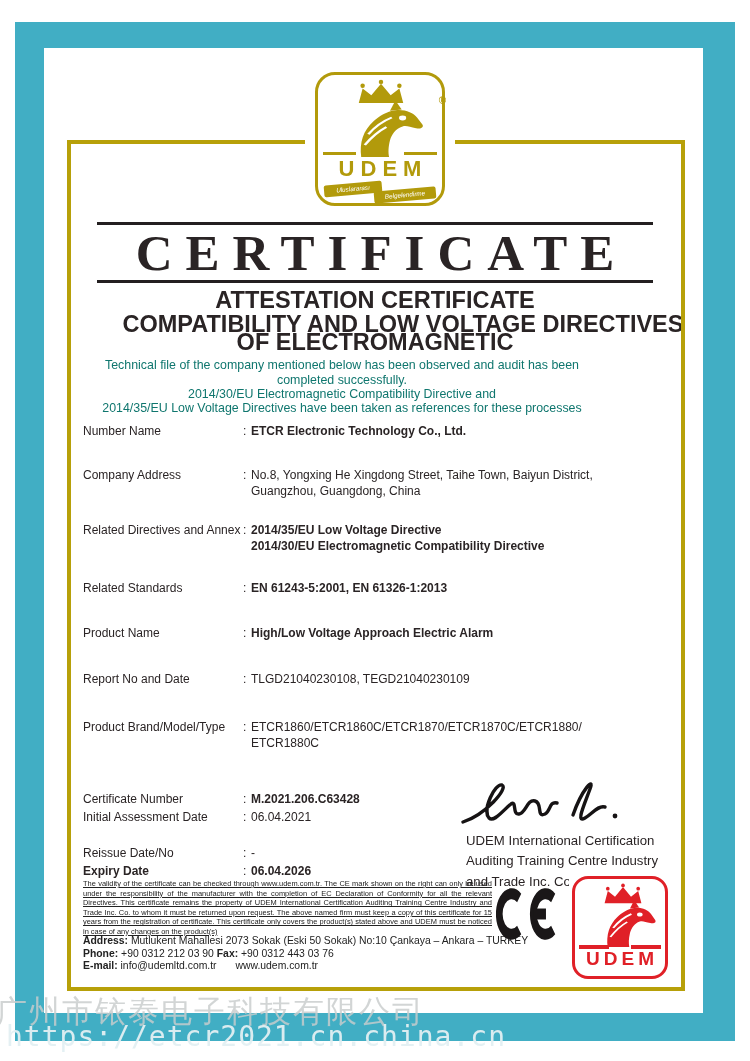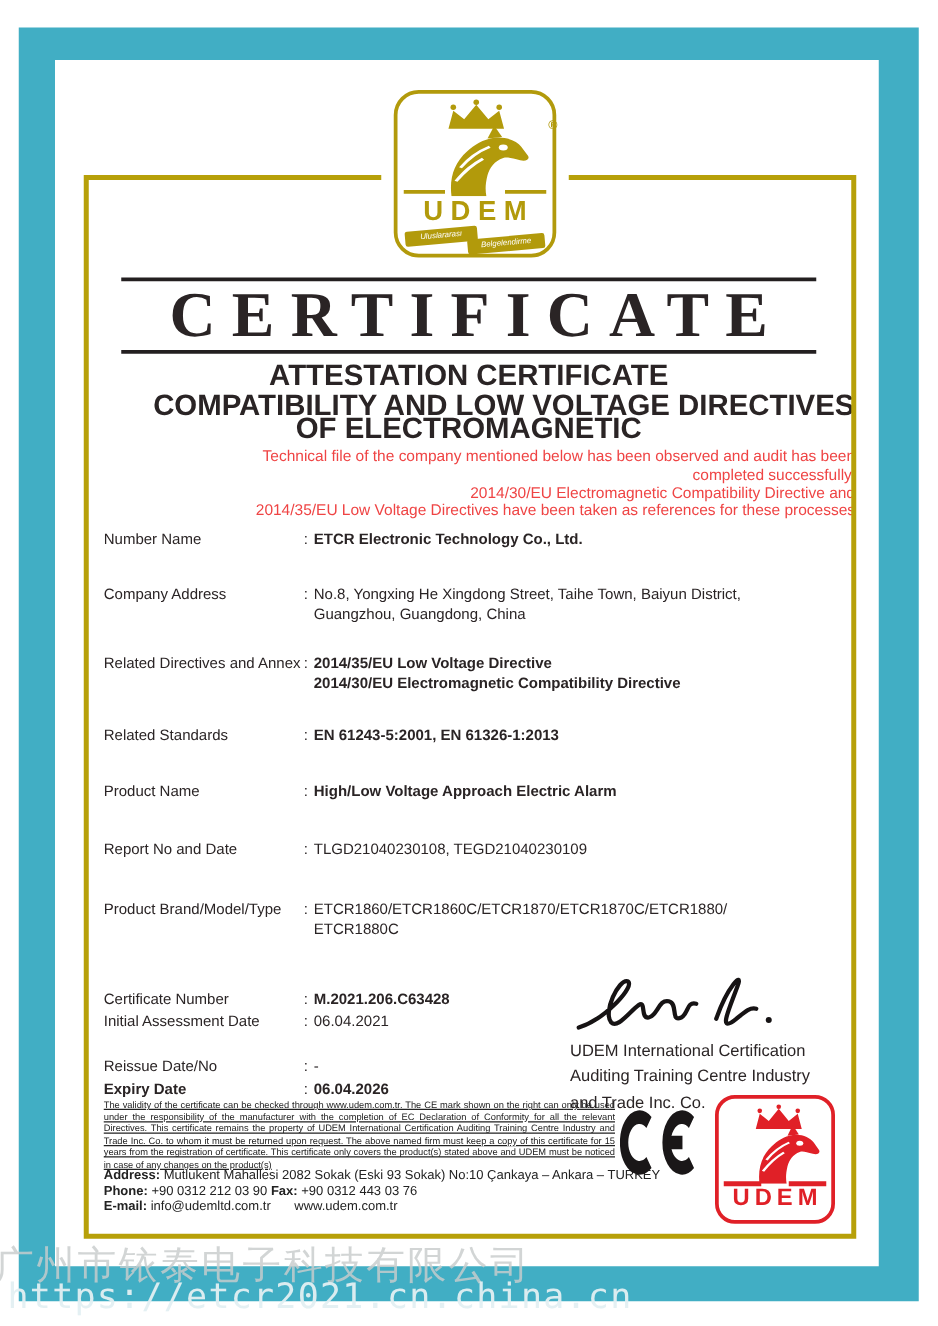--- a/index.html
+++ b/index.html
@@ -31,33 +31,33 @@
   .rib-r{right:4px;top:7px;width:62px;transform:rotate(-5deg);}
 
   
   .rule{left:97px;width:556px;height:3px;background:#231f20;}
   .rule-top{top:222px;} .rule-bottom{top:280px;}
   .cert-title{left:0;width:750px;top:228px;text-align:center;
     font-family:"Liberation Serif",serif;font-weight:bold;font-size:51px;line-height:50px;
     letter-spacing:13px;padding-left:13px;box-sizing:border-box;color:#2a2425;}
   .sub{left:0;width:750px;text-align:center;font-weight:bold;font-size:23.5px;line-height:23px;color:#2a2425;}
   .sub1{top:289px;} .sub2{top:299px;margin-top:32px;} .sub3{top:313px;margin-left:28px;}
-  .intro{left:0;width:684px;text-align:right;font-size:12.4px;color:#ef4444;}
+  .intro{left:0;width:684px;text-align:center;font-size:12.4px;color:#0f766e;}
   .intro1{top:358px;} .intro2{top:373px;} .intro3{top:387px;} .intro4{top:401px;}
 
   
   .row{left:83px;width:590px;font-size:12px;line-height:15.6px;z-index:2;}
   .row .lbl{display:inline-block;width:160px;vertical-align:top;white-space:nowrap;}
   .row .colon{display:inline-block;width:8px;vertical-align:top;}
   .row .val{display:inline-block;width:410px;vertical-align:top;white-space:pre-line;}
   .b{font-weight:bold;}
 
   
   .sig-svg{left:455px;top:770px;width:200px;height:66px;z-index:2;}
-  .issuer{left:456px;top:831px;font-size:13.2px;line-height:20.4px;z-index:2;}
+  .issuer{left:466px;top:831px;font-size:13.2px;line-height:20.4px;z-index:2;}
 
   
   .fine{left:83px;top:879px;width:409px;font-size:7.45px;line-height:9.55px;
     text-align:justify;color:#222;z-index:2;text-decoration:underline;}
   .contact{font-size:10.4px;color:#222;white-space:nowrap;z-index:2;}
   .contact b{font-weight:bold;}
   .addr{left:83px;top:935px;} .phone{left:83px;top:948px;} .email{left:83px;top:960px;}
   .email .gap{display:inline-block;width:16px;}
 
   
@@ -169,21 +169,21 @@
   </svg>
   <div class="abs issuer">
     <div>UDEM International Certification</div>
     <div>Auditing Training Centre Industry</div>
     <div>and Trade Inc. Co.</div>
   </div>
 
   <div class="abs fine">The validity of the certificate can be checked  through www.udem.com.tr.  The CE  mark shown on the right can only be used under the responsibility of the manufacturer with the completion of EC Declaration of Conformity for all the relevant Directives. This certificate remains the property of UDEM International Certification Auditing Training Centre Industry and Trade Inc. Co. to whom it must be returned upon request. The above named firm must keep a copy of this certificate for 15 years from the registration of certificate. This certificate only covers the product(s) stated above and UDEM  must be noticed in case of any changes on the product(s)</div>
   <div class="abs contact addr">
     <b>Address:</b>
-    <span>Mutlukent Mahallesi 2082 Sokak (Eski 93 Sokak) No:10 Çankaya – Ankara – TURKEY</span>
+    <span>Mutlukent Mahallesi 2073 Sokak (Eski 50 Sokak) No:10 Çankaya – Ankara – TURKEY</span>
   </div>
   <div class="abs contact phone">
     <b>Phone:</b>
     <span>+90 0312 212 03 90</span>
     <b>Fax:</b>
     <span>+90 0312 443 03 76</span>
   </div>
   <div class="abs contact email">
     <b>E-mail:</b>
     <span>info@udemltd.com.tr</span><span class="gap"></span>

